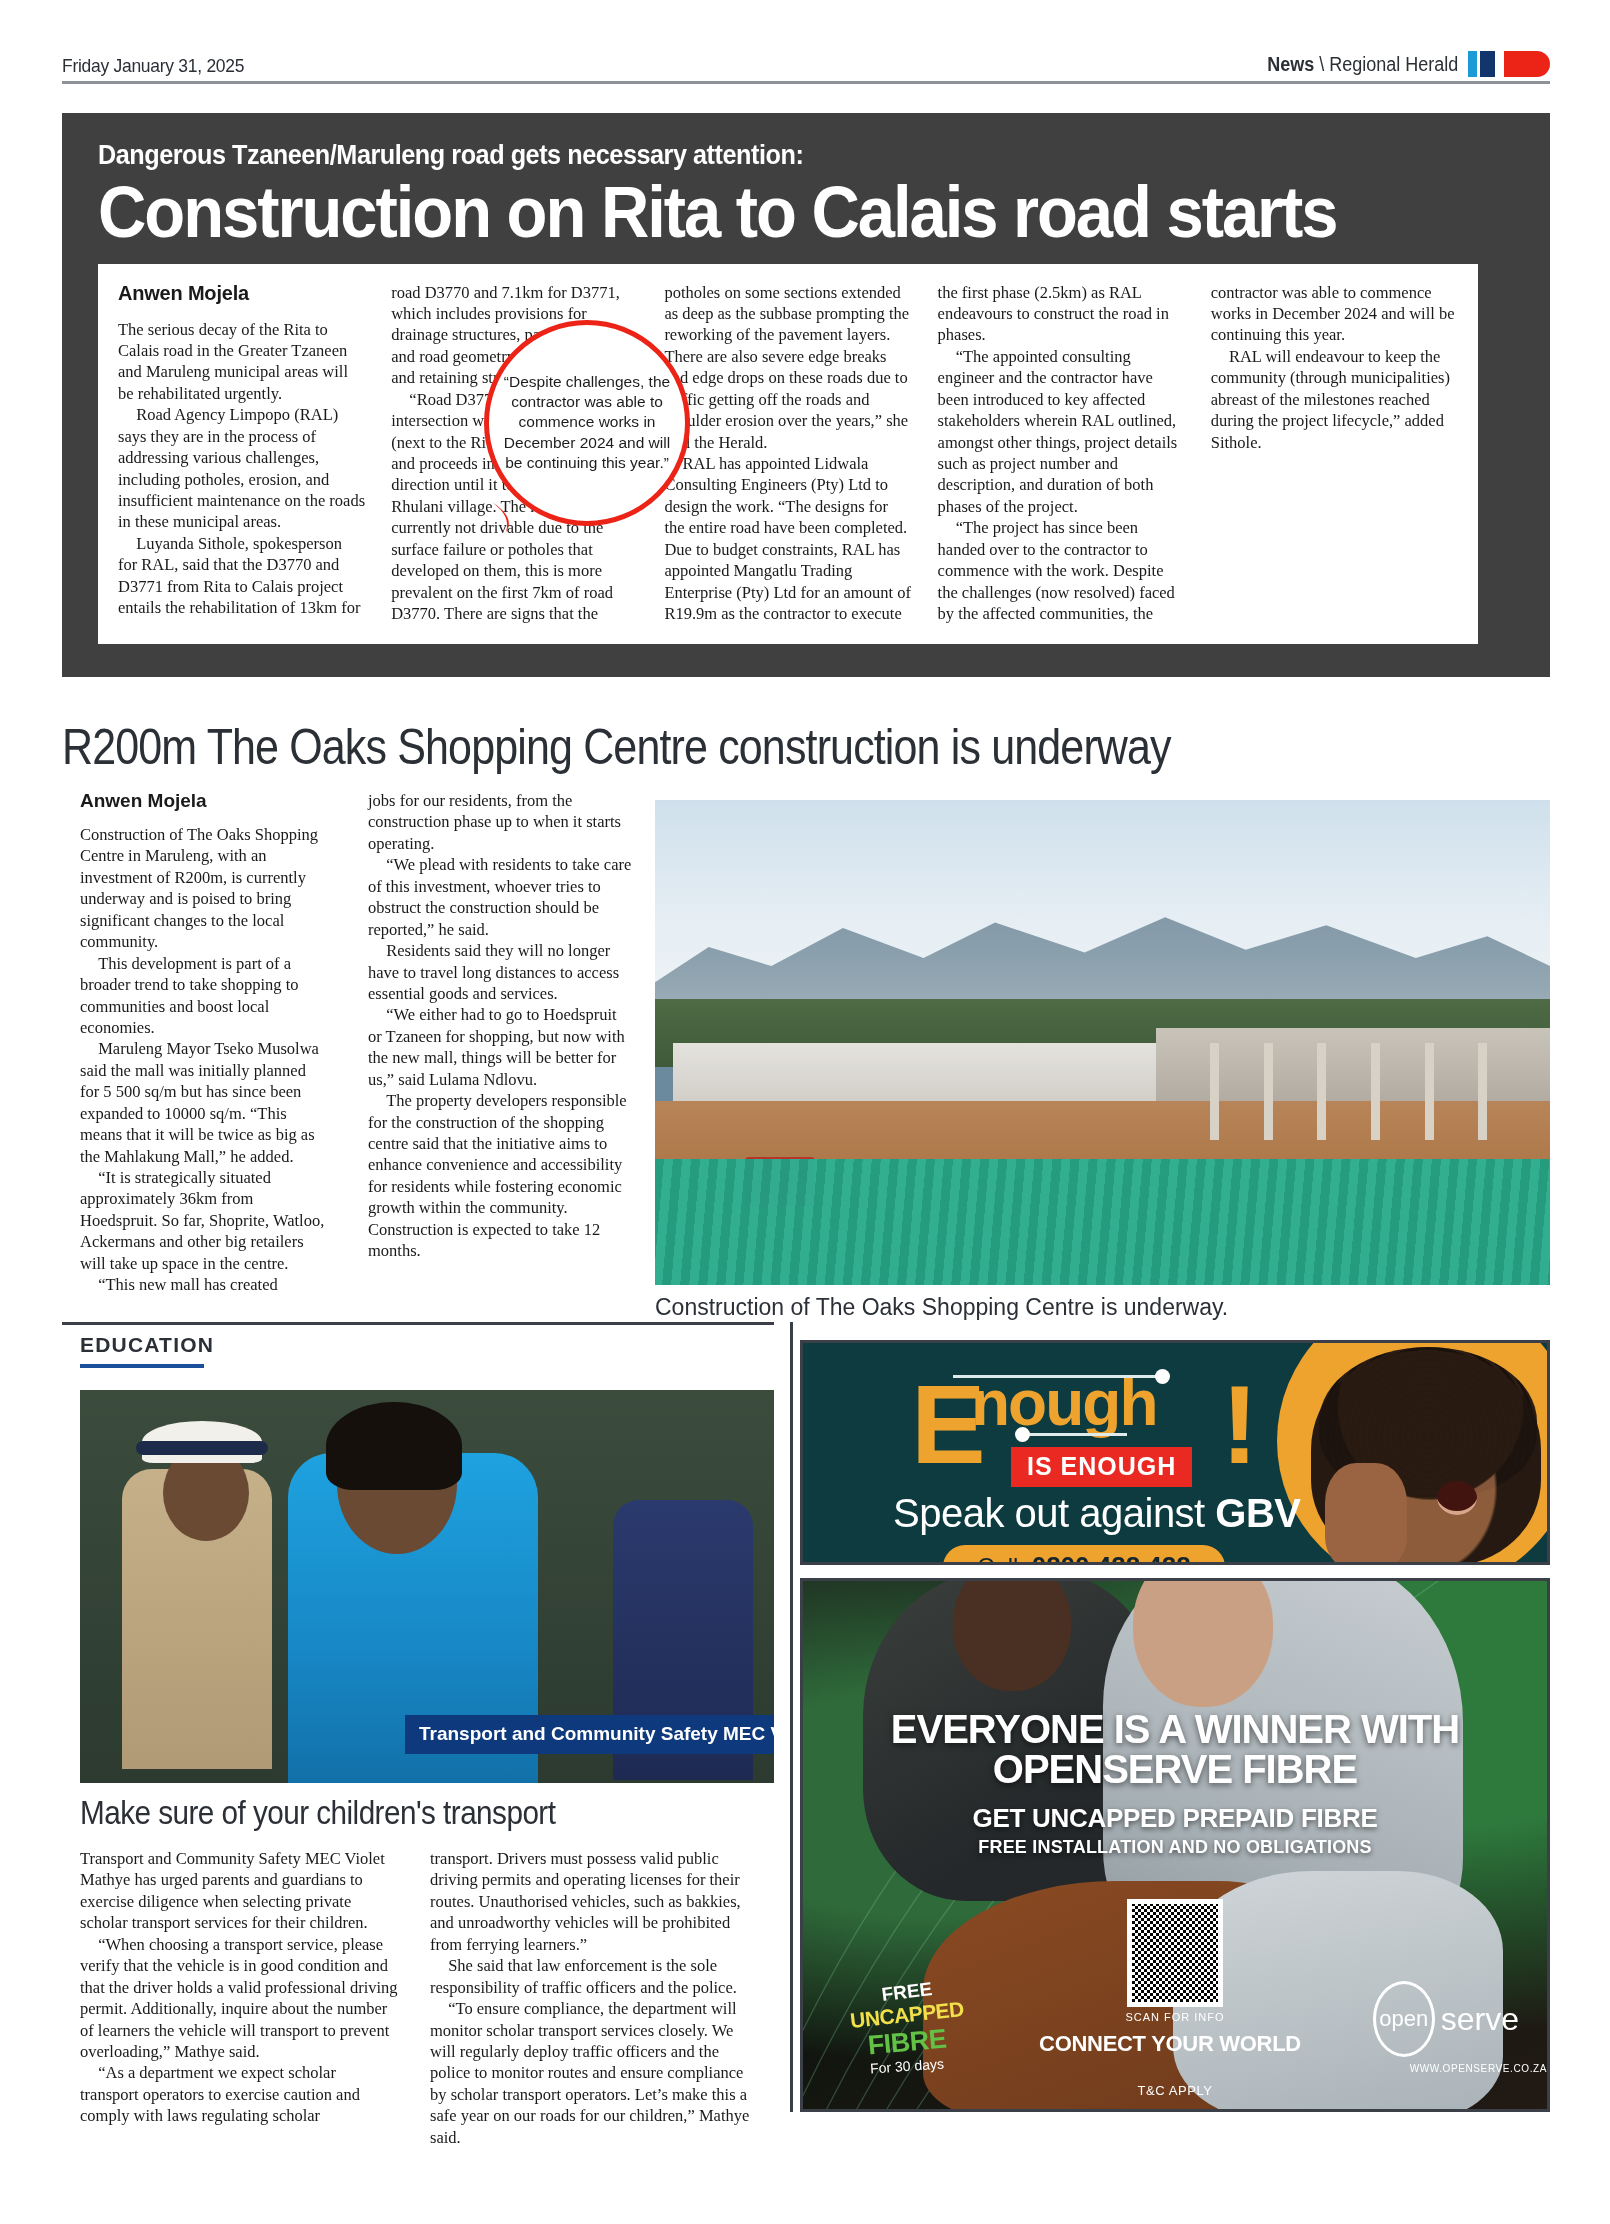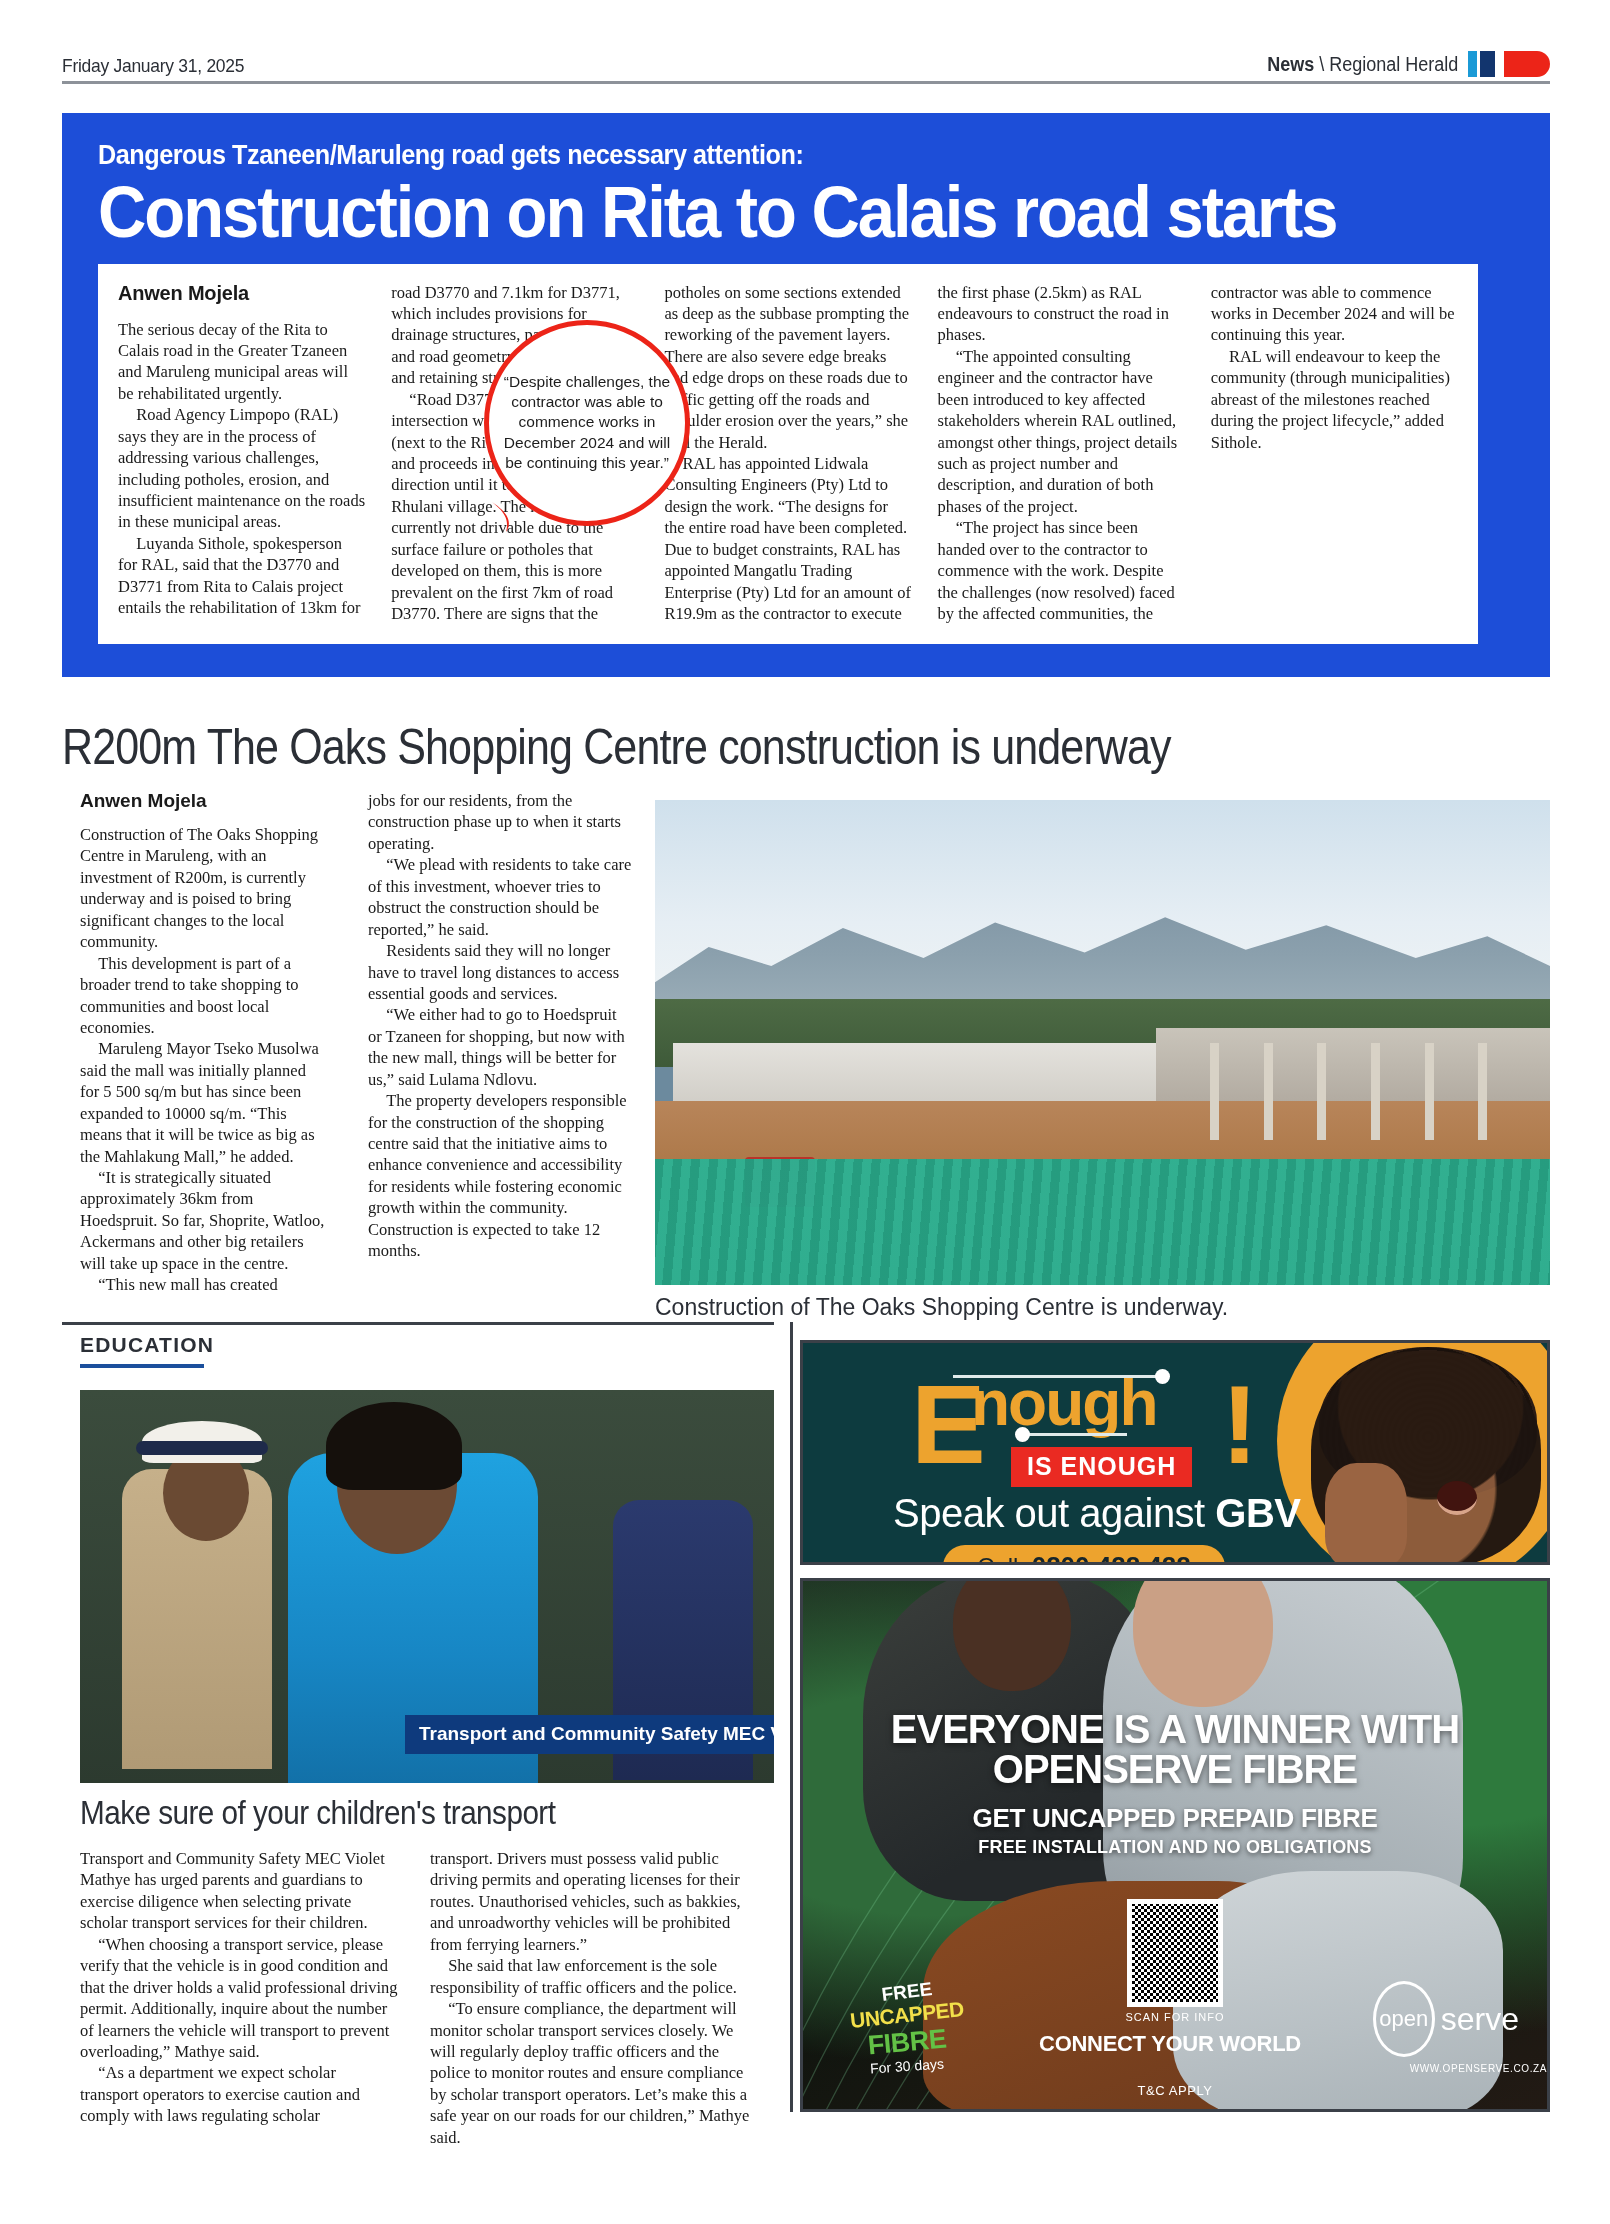--- a/index.html
+++ b/index.html
@@ -34,21 +34,21 @@
   }
   .masthead-section b { font-weight:bold; }
   .flagbar { display:flex; align-items:center; gap:3px; height:26px; }
   .flag-a { width:9px; height:26px; background:#1b9ad6; }
   .flag-b { width:15px; height:26px; background:#12356e; }
   .flag-c { width:46px; height:26px; background:#ec2418; border-radius:0 13px 13px 0; margin-left:6px; }
 
   
   .leadbox {
     position:absolute; left:62px; top:113px; width:1488px; height:564px;
-    background:#1d4ed8;
+    background:#404040;
     padding:18px 22px 20px 22px;
   }
   .kicker {
     font-family:"Liberation Sans", sans-serif;
     font-weight:bold; font-size:28px; color:#ffffff;
     letter-spacing:-0.5px; margin:8px 0 2px 14px;
     transform:scaleX(0.9); transform-origin:left center;
   }
   .lead-headline {
     font-family:"Liberation Sans", sans-serif;

